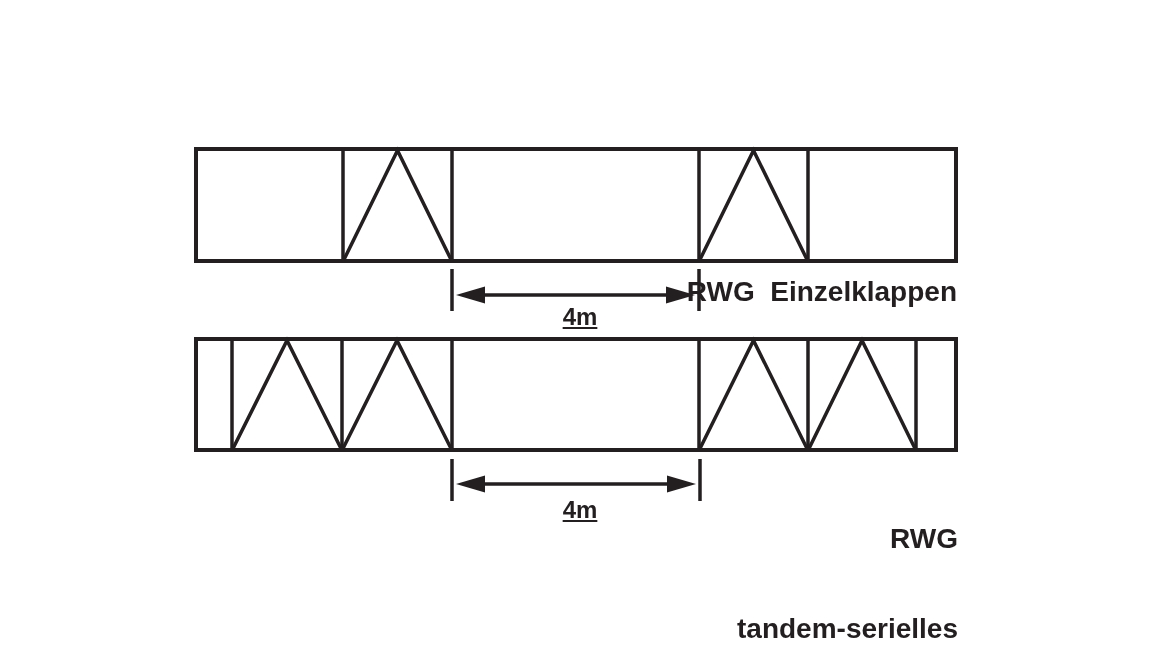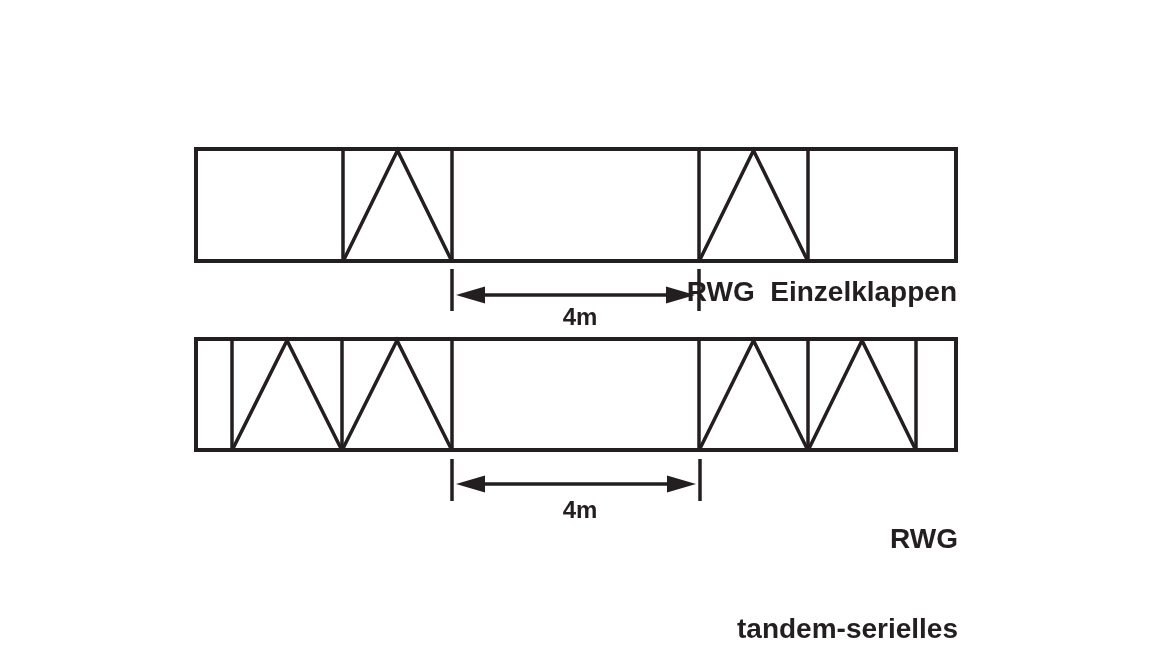--- a/index.html
+++ b/index.html
@@ -39,20 +39,21 @@
     white-space: pre;
     line-height: 30px;
   }
   .lbl-name {
     font-size: 28px;
   }
   .lbl-dim {
     font-size: 24px;
     line-height: 26px;
     text-align: center;
+    text-decoration: underline;
   }
   .right-align {
     text-align: right;
   }
 </style>
 </head>
 <body>
 
 <div id="canvas">
 

